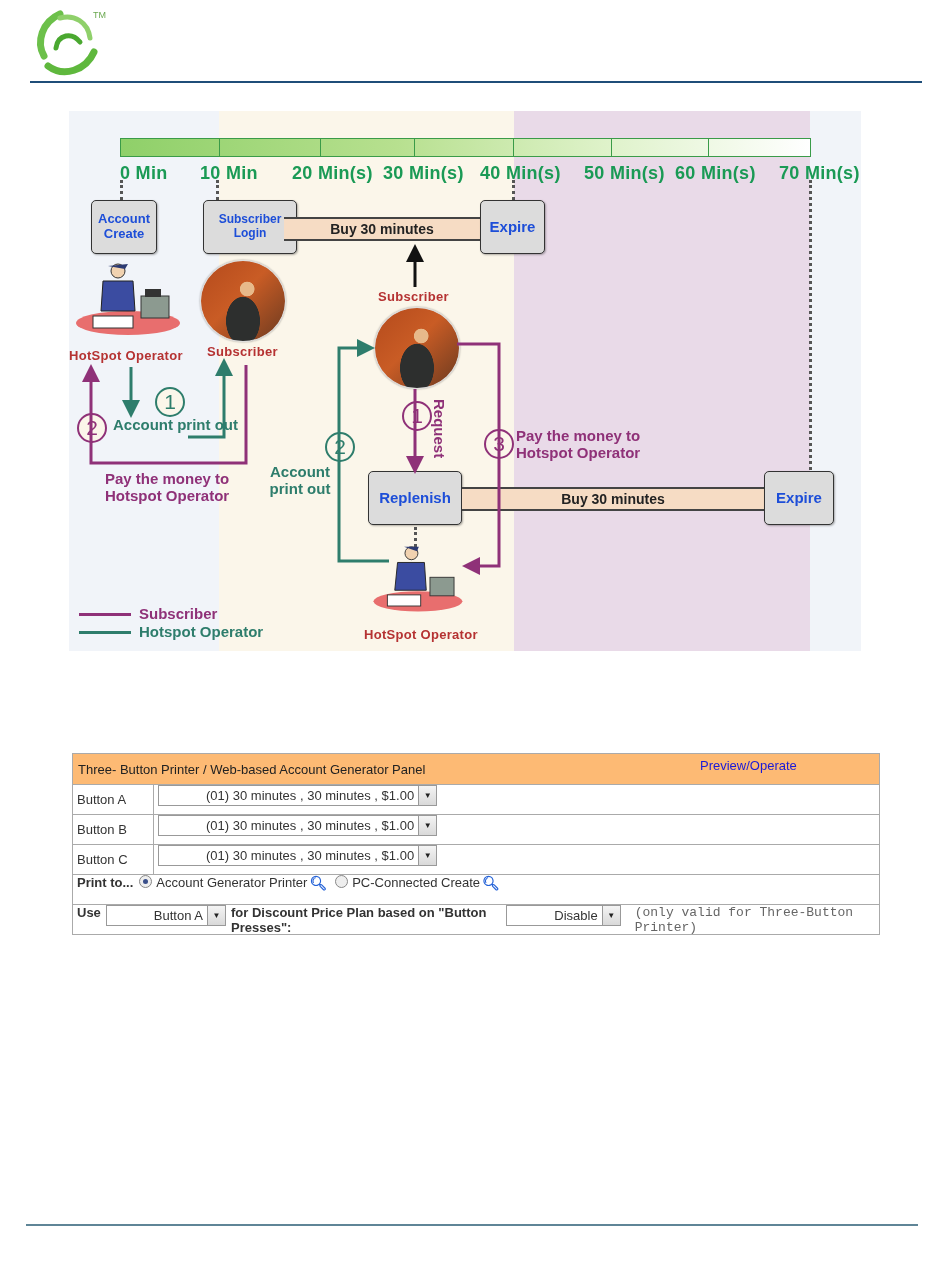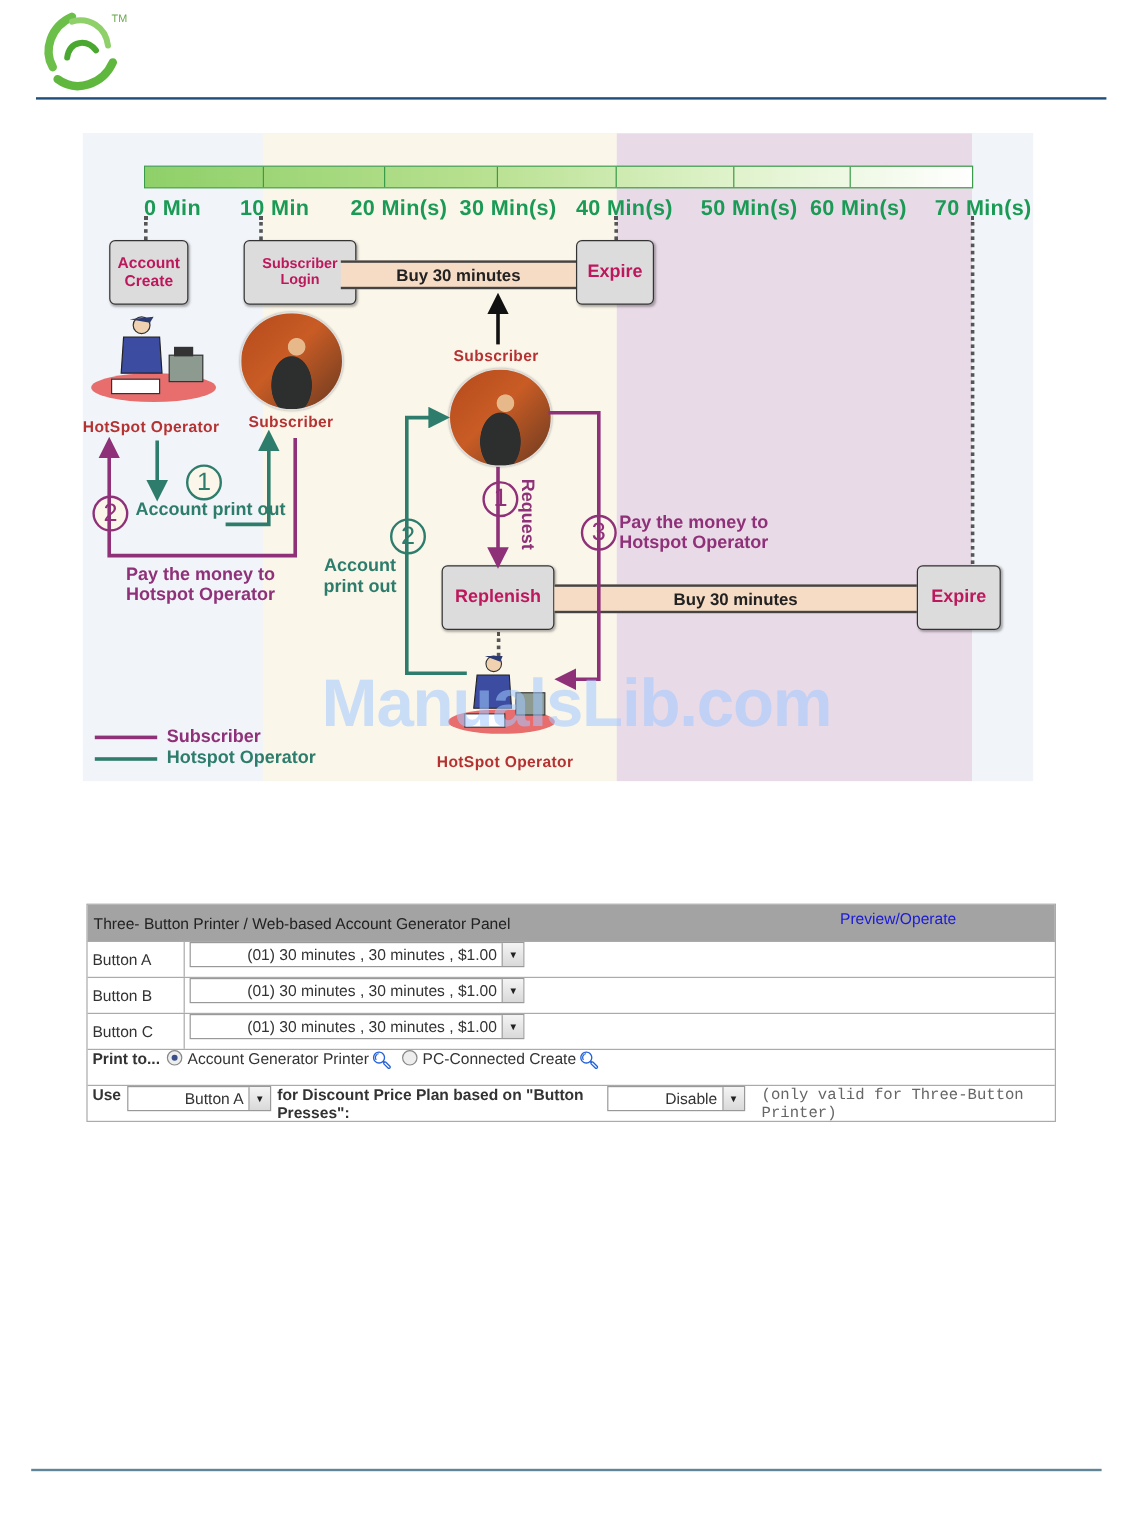--- a/index.html
+++ b/index.html
@@ -20,21 +20,21 @@
   .zone-blue2 { left:741px; width:51px; background:#f1f4f9; }
 
   .timeline { position:absolute; left:51px; top:27px; width:689px; height:17px; border:1px solid #3a9b48;
               background:linear-gradient(to right,#8fd069 0%,#b7e08f 40%,#def2c9 70%,#ffffff 100%); }
   .tl-div { position:absolute; top:0; width:1px; height:17px; background:#3a9b48; }
   .tick-label { position:absolute; top:52px; font-weight:bold; font-size:18px; color:#1a9a55; white-space:nowrap; letter-spacing:0.3px; }
 
   .dotted { position:absolute; width:0; border-left:3px dotted #555; }
 
   .box { position:absolute; background:#dcdcdc; border:1.5px solid #333; border-radius:5px; box-shadow:1px 1px 2px rgba(0,0,0,.3);
-         display:flex; align-items:center; justify-content:center; text-align:center; font-weight:bold; color:#be185d; line-height:1.15; }
+         display:flex; align-items:center; justify-content:center; text-align:center; font-weight:bold; color:#1d4ed8; line-height:1.15; }
   .bar { position:absolute; background:#f6dcc4; border-top:2px solid #444; border-bottom:2px solid #444;
          display:flex; align-items:center; justify-content:center; font-weight:bold; font-size:14px; color:#222; }
 
   .caption-red { position:absolute; font-weight:bold; font-size:13px; color:#b53232; white-space:nowrap; letter-spacing:0.3px; }
   .caption-purple { position:absolute; font-weight:bold; font-size:15px; color:#8f3178; line-height:1.15; white-space:nowrap; }
   .caption-teal { position:absolute; font-weight:bold; font-size:15px; color:#2e7d6c; line-height:1.15; white-space:nowrap; text-align:center; }
   .request { position:absolute; font-weight:bold; font-size:15px; color:#8f3178; writing-mode:vertical-rl; white-space:nowrap; }
 
   .circle-num { position:absolute; width:26px; height:26px; border-radius:50%; background:#fbf6ea; display:flex; align-items:center; justify-content:center;
                 font-size:21px; font-family:"Liberation Sans", sans-serif; }
@@ -49,21 +49,21 @@
 
   .legend-line { position:absolute; left:10px; width:52px; height:3px; }
   .legend-label { position:absolute; left:70px; font-weight:bold; font-size:15px; white-space:nowrap; }
 
   .watermark { position:absolute; left:199px; top:442px; font-size:56px; font-weight:bold; color:rgba(160,200,255,0.55); font-family:"Liberation Sans", sans-serif; white-space:nowrap; letter-spacing:-1px; }
 
   svg.arrows { position:absolute; left:0; top:0; width:792px; height:540px; }
 
   
   .panel { position:absolute; left:72px; top:753px; width:806px; border:1px solid #aaa; font-family:"Liberation Sans", sans-serif; font-size:13px; color:#333; }
-  .panel-head { height:30px; background:#a3a3a3; border-bottom:1px solid #aaa; position:relative; }
+  .panel-head { height:30px; background:#fdba74; border-bottom:1px solid #aaa; position:relative; }
   .panel-title { position:absolute; left:5px; top:8px; font-size:13px; color:#222; }
   .panel-link { position:absolute; left:627px; top:4px; color:#1a1ad8; font-size:13px; cursor:pointer; }
   .prow { height:29px; border-bottom:1px solid #aaa; position:relative; display:flex; align-items:flex-start; }
   .prow:last-child { border-bottom:none; }
   .plabel { width:76px; padding-left:4px; height:29px; line-height:29px; border-right:1px solid #aaa; }
   .select { display:inline-flex; align-items:stretch; border:1px solid #999; background:#fff; height:19px; font-size:13px; color:#333;padding-left:43px; }
   .select .val { padding:0 4px; line-height:19px; white-space:nowrap; }
   .select .arr { width:17px; border-left:1px solid #999; background:linear-gradient(#f4f4f4,#d9d9d9); display:flex; align-items:center; justify-content:center; font-size:8px; color:#222; }
   .radio { display:inline-block; width:11px; height:11px; border-radius:50%; border:1px solid #888; background:#eee; position:relative; vertical-align:-1px; margin-right:4px; }
   .radio.on::after { content:""; position:absolute; left:3px; top:3px; width:5px; height:5px; border-radius:50%; background:#3a4f8a; }
@@ -179,21 +179,20 @@
     <path d="M346 278 L346 354" stroke="#8f3178" stroke-width="3" fill="none" marker-end="url(#ah-purple)"></path>
     <path d="M388 233 L430 233 L430 455 L402 455" stroke="#8f3178" stroke-width="3" fill="none" marker-end="url(#ah-purple)"></path>
     <path d="M320 450 L270 450 L270 237 L297 237" stroke="#2e7d6c" stroke-width="3" fill="none" marker-end="url(#ah-teal)"></path>
   </svg>
 
   <div class="legend-line" style="top:502px; background:#8f3178"></div>
   <span class="legend-label" style="top:494px; color:#8f3178">Subscriber</span>
   <div class="legend-line" style="top:520px; background:#2e7d6c"></div>
   <span class="legend-label" style="top:512px; color:#2e7d6c">Hotspot Operator</span>
 
-  <span class="watermark">ManualsLib.com</span>
 </div>
 
 <div class="panel">
   <div class="panel-head">
     <span class="panel-title">Three- Button Printer / Web-based Account Generator Panel</span>
     <span class="panel-link">Preview/Operate</span>
   </div>
 
   <div class="prow">
     <div class="plabel">Button A</div>

